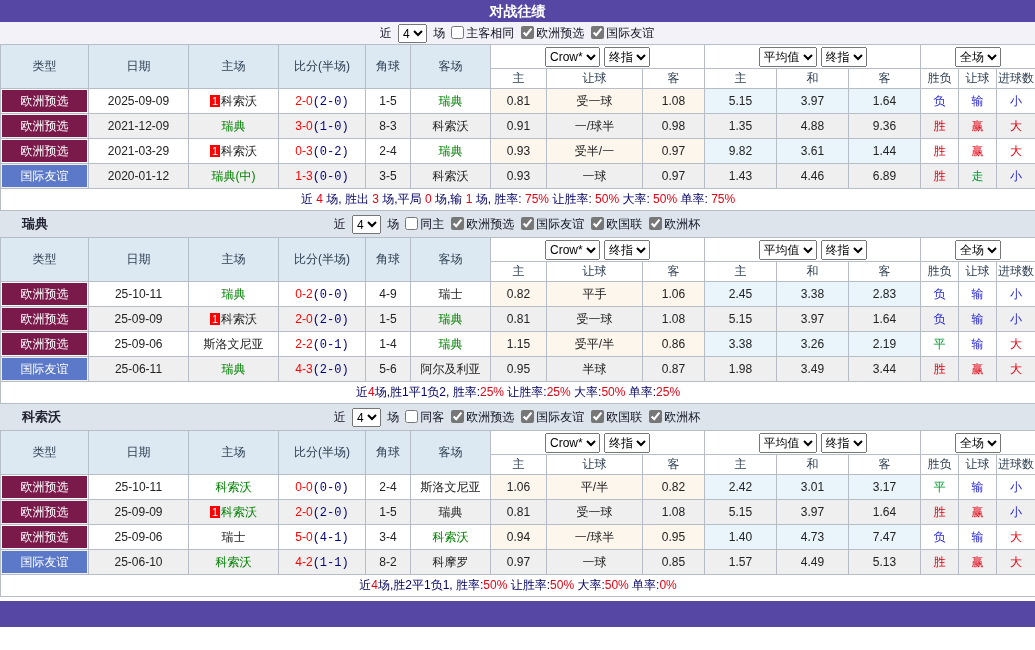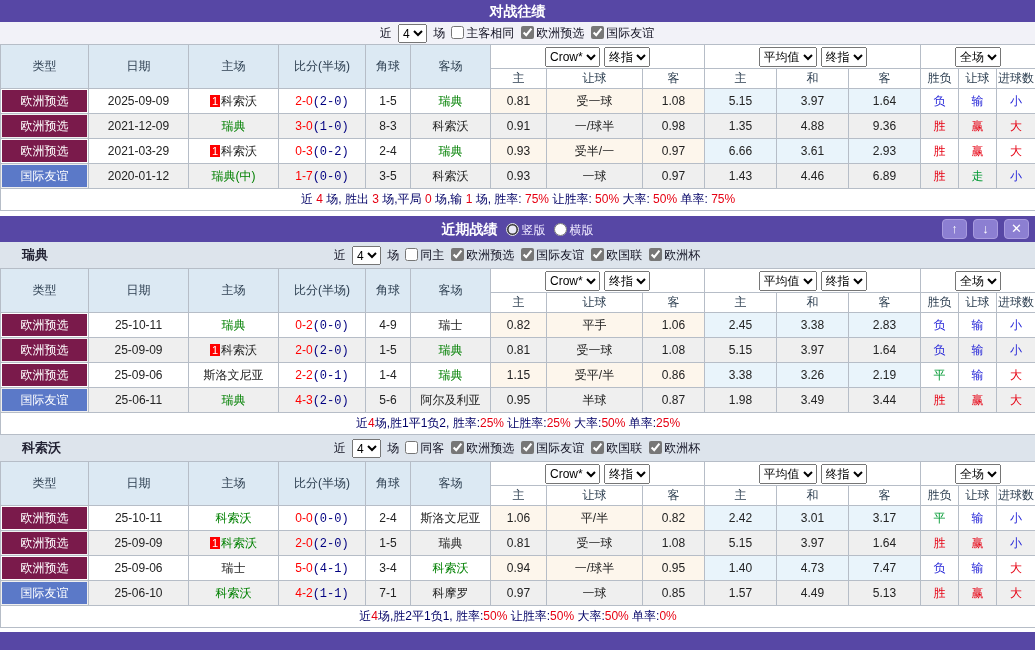--- a/index.html
+++ b/index.html
@@ -146,34 +146,34 @@
                 <span class="badge-league t-maroon">欧洲预选</span>
               </td>
               <td>2021-03-29</td>
               <td><span class="badge1">1</span><span class="tname">科索沃</span></td>
               <td><span class="ft">0-3</span><span class="ht">(0-2)</span></td>
               <td>2-4</td>
               <td><span class="tname green">瑞典</span></td>
               <td class="cream">0.93</td>
               <td class="cream">受半/一</td>
               <td class="cream">0.97</td>
-              <td class="lblue">6.66</td>
+              <td class="lblue">9.82</td>
               <td class="lblue">3.61</td>
-              <td class="lblue">2.93</td>
+              <td class="lblue">1.44</td>
               <td class="c-red">胜</td>
               <td class="c-red">赢</td>
               <td class="c-red">大</td>
             </tr>
             <tr class="stripe">
               <td>
                 <span class="badge-league t-blue">国际友谊</span>
               </td>
               <td>2020-01-12</td>
               <td><span class="tname green">瑞典(中)</span></td>
-              <td><span class="ft">1-7</span><span class="ht">(0-0)</span></td>
+              <td><span class="ft">1-3</span><span class="ht">(0-0)</span></td>
               <td>3-5</td>
               <td><span class="tname">科索沃</span></td>
               <td class="cream">0.93</td>
               <td class="cream">一球</td>
               <td class="cream">0.97</td>
               <td class="lblue">1.43</td>
               <td class="lblue">4.46</td>
               <td class="lblue">6.89</td>
               <td class="c-red">胜</td>
               <td class="c-green">走</td>
@@ -183,28 +183,20 @@
           <tfoot>
             <tr>
               <td colspan="15"><span class="navy">近 </span><span class="red">4</span><span class="navy"> 场, 胜出 </span><span class="red">3</span><span class="navy"> 场,平局 </span><span class="red">0</span><span class="navy"> 场,输 </span><span class="red">1</span><span class="navy"> 场, 胜率: </span><span class="red">75%</span><span class="navy"> 让胜率: </span><span class="red">50%</span><span class="navy"> 大率: </span><span class="red">50%</span><span class="navy"> 单率: </span><span class="red">75%</span></td>
             </tr>
           </tfoot>
         </table>
       </div>
   </div>
 
   <div class="section">
-    <div class="pbar pbar2">
-      <span>近期战绩</span><span id="recent-radios"><label class="radio-label"><input type="radio" name="layout" checked="" style=""><span>竖版</span></label><label class="radio-label"><input type="radio" name="layout" style=""><span>横版</span></label></span>
-      <span class="pbar-buttons" id="recent-buttons">
-          <span class="pbtn"><span>↑</span></span>
-          <span class="pbtn"><span>↓</span></span>
-          <span class="pbtn"><span>✕</span></span>
-        </span>
-    </div>
     <div id="teams-wrap">
         <div class="team-block">
           <div class="teamfilter"><span class="teamname">瑞典</span><span>近 </span><select class="cntsel"><option value="4">4</option></select><span> 场</span><label class="cb"><input type="checkbox" style=""><span>同主</span></label><label class="cb"><input type="checkbox" checked="" style=""><span>欧洲预选</span></label><label class="cb"><input type="checkbox" checked="" style=""><span>国际友谊</span></label><label class="cb"><input type="checkbox" checked="" style=""><span>欧国联</span></label><label class="cb"><input type="checkbox" checked="" style=""><span>欧洲杯</span></label></div>
           <table class="otable">
             <colgroup>
               <col style="width: 88px;">
               <col style="width: 100px;">
               <col style="width: 90px;">
               <col style="width: 87px;">
               <col style="width: 45px;">
@@ -430,21 +422,21 @@
                 <td class="c-blue">输</td>
                 <td class="c-red">大</td>
               </tr>
               <tr class="stripe">
                 <td>
                   <span class="badge-league t-blue">国际友谊</span>
                 </td>
                 <td>25-06-10</td>
                 <td><span class="tname green">科索沃</span></td>
                 <td><span class="ft">4-2</span><span class="ht">(1-1)</span></td>
-                <td>7-1</td>
+                <td>8-2</td>
                 <td><span class="tname">科摩罗</span></td>
                 <td class="cream">0.97</td>
                 <td class="cream">一球</td>
                 <td class="cream">0.85</td>
                 <td class="lblue">1.57</td>
                 <td class="lblue">4.49</td>
                 <td class="lblue">5.13</td>
                 <td class="c-red">胜</td>
                 <td class="c-red">赢</td>
                 <td class="c-red">大</td>

